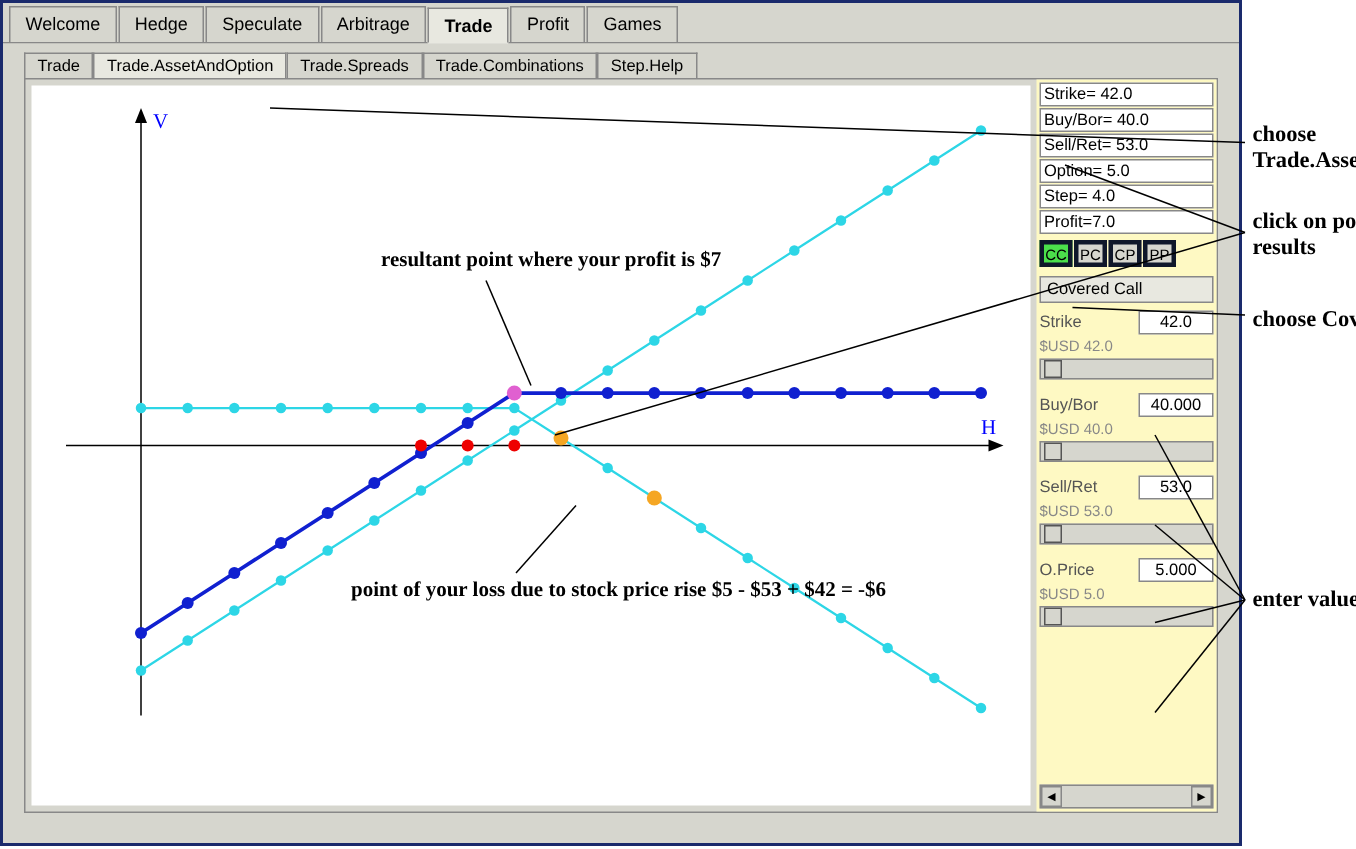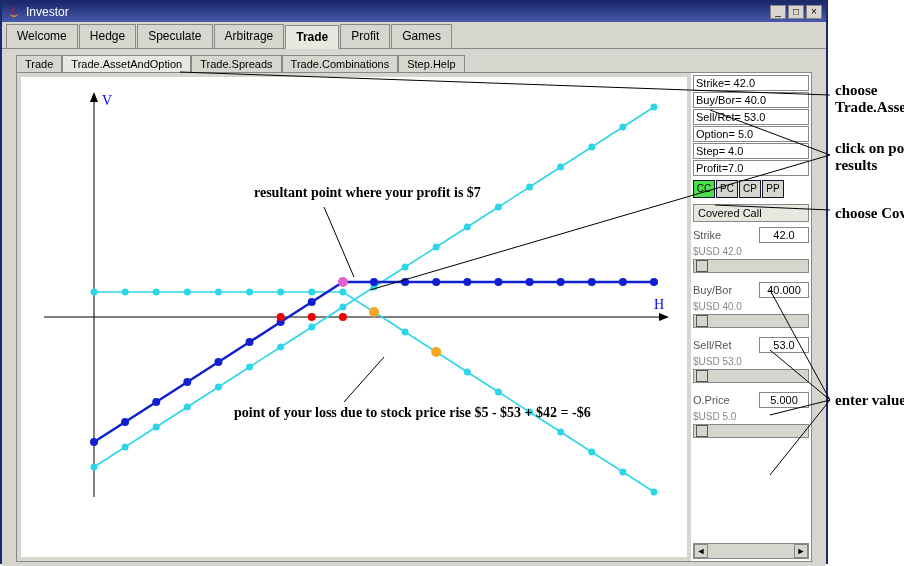--- a/index.html
+++ b/index.html
@@ -12,56 +12,40 @@
   .win-btn { width: 16px; height: 14px; background: #d6d6ce; border: 1px solid #888; font-size: 10px; line-height: 12px; text-align: center; color: #000; cursor: pointer; }
   .main-tabs { display: flex; background: #d6d6ce; border-bottom: 1px solid #888; padding: 2px 4px 0 4px; text-align: right; }
   .main-tab { padding: 4px 10px; border: 1px solid #888; border-bottom: none; background: #d6d6ce; margin-right: 1px; cursor: pointer; font-size: 12px; }
   .main-tab.active { background: #e8e8e0; font-weight: bold; border-bottom: 1px solid #e8e8e0; position: relative; top: 1px; }
   .sub-area { padding: 6px; background: #d6d6ce; }
   .sub-tabs { display: flex; padding-left: 8px; }
   .sub-tab { padding: 2px 8px; border: 1px solid #888; border-bottom: none; background: #d6d6ce; font-size: 11px; cursor: pointer; }
   .sub-tab.active { background: #e8e8e0; }
   .content { border: 1px solid #888; background: #d6d6ce; height: 490px; margin: 0 8px 8px 8px; display: flex; }
   .chart-area { flex: 1; background: #fff; margin: 4px; position: relative; }
-  .side-panel { width: 120px; background: #ffffff; padding: 2px; display: flex; flex-direction: column; gap: 1px; font-size: 11px; }
+  .side-panel { width: 120px; background: #fef9c3; padding: 2px; display: flex; flex-direction: column; gap: 1px; font-size: 11px; }
   .readout { background: #fff; padding: 1px 2px; font-size: 11px; border: 1px solid #888; }
   .btn-row { display: flex; gap: 1px; margin: 3px 0; }
-  .opt-btn { width: 22px; height: 18px; border: 1px solid #0f172a; background: #d6d6ce; font-size: 10px; text-align: center; line-height: 16px; cursor: pointer; }
+  .opt-btn { width: 22px; height: 18px; border: 3px solid #0f172a; background: #d6d6ce; font-size: 10px; text-align: center; line-height: 16px; cursor: pointer; }
   .opt-btn.green { background: #4be04b; }
   .strategy-label { border: 1px solid #888; background: #e8e8e0; padding: 2px 4px; margin: 2px 0; }
   .field-row { display: flex; justify-content: space-between; align-items: center; margin: 2px 0; font-size: 11px; color: #555; }
   .field-input { width: 50px; font-size: 11px; border: 1px solid #888; background: #fff; text-align: center; padding: 1px 2px; }
   .slider { height: 14px; background: #d6d6ce; border: 1px solid #888; margin: 1px 0 6px 0; position: relative; }
   .slider-thumb { position: absolute; width: 12px; height: 12px; background: #d6d6ce; border: 1px solid #555; left: 2px; top: 0; }
   .usd-label { color: #888; font-size: 10px; }
   .annotation { position: absolute; font-family: 'Times New Roman', serif; font-size: 15px; color: #000; }
   .scroll-h { height: 16px; background: #d6d6ce; border: 1px solid #888; display: flex; justify-content: space-between; margin-top: auto; }
   .scroll-arrow-h { width: 14px; height: 14px; background: #d6d6ce; border: 1px solid #888; text-align: center; font-size: 9px; line-height: 12px; }
   svg text { font-family: 'Times New Roman', serif; }
 </style>
 </head>
 <body>
 
 <div class="window">
-  <div class="titlebar">
-    <span class="titlebar-text">
-      <span class="java-icon">
-        <svg viewBox="0 0 16 16">
-            <path d="M4 10 q4 3 8 0 q-1 3 -4 3 q-3 0 -4 -3 Z" fill="#f80"></path>
-            <path d="M7 2 q2 2 0 4 q-2 2 0 3" stroke="#f00" fill="none"></path>
-          </svg>
-      </span>
-      <span>Investor</span>
-    </span>
-    <span class="win-buttons">
-      <span class="win-btn">_</span>
-      <span class="win-btn">□</span>
-      <span class="win-btn">×</span>
-    </span>
-  </div>
 
   <div class="main-tabs">
     <div class="main-tab">Welcome</div>
     <div class="main-tab">Hedge</div>
     <div class="main-tab">Speculate</div>
     <div class="main-tab">Arbitrage</div>
     <div class="main-tab active">Trade</div>
     <div class="main-tab">Profit</div>
     <div class="main-tab">Games</div>
   </div>

